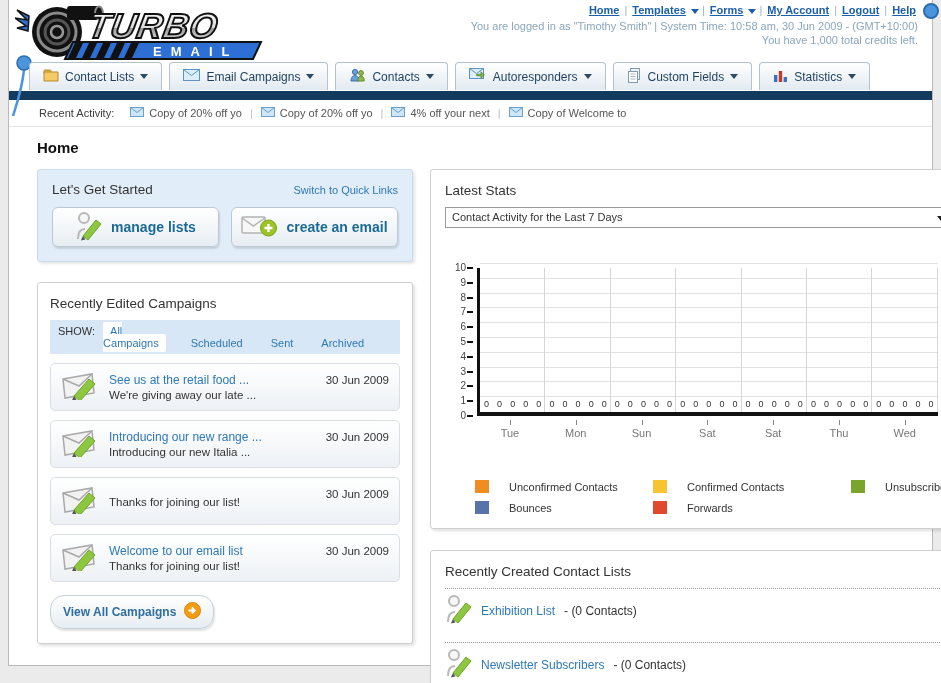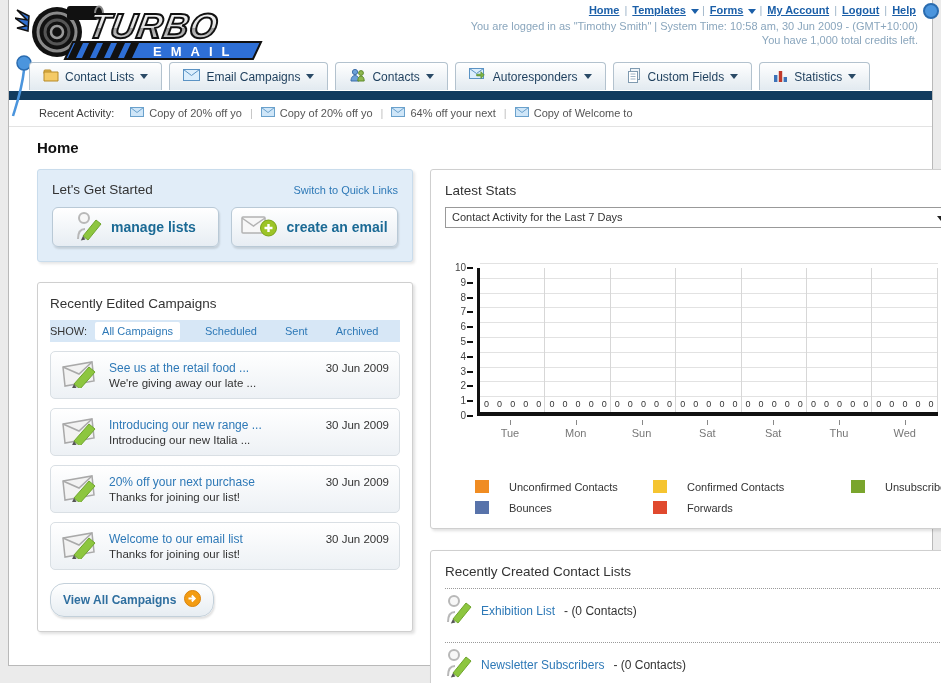--- a/index.html
+++ b/index.html
@@ -52,21 +52,21 @@
   .gs-head { display:flex; justify-content:space-between; align-items:baseline; }
   .panel-title { font-size:13.5px; color:#333; }
   .switch-link { font-size:11px; color:#2e79b7; text-decoration:none; cursor:pointer; }
   .gs-buttons { display:flex; gap:12px; margin-top:10px; }
   .gs-btn { flex:1; display:flex; align-items:center; justify-content:center; gap:9px; height:40px;
         background:linear-gradient(#ffffff,#e7edf3); border:1px solid #b9c9d6; border-radius:6px;
         box-shadow:1px 2px 2px rgba(0,0,0,.12); font-size:14px; font-weight:bold; color:#1b6a95; cursor:pointer;}
 
   .campaigns-panel { margin-top:20px; background:#fff; border:1px solid #cfcfcf;
         box-shadow:2px 2px 3px rgba(0,0,0,.12); padding:13px 12px 14px; }
-  .filter-bar { display:flex; align-items:flex-start; background:#d7e7f6; margin-top:9px; padding:5px 0; font-size:11px; }
+  .filter-bar { display:flex; align-items:flex-start; background:#d7e7f6; margin-top:9px; padding:5px 8px; font-size:11px; }
   .show-label { color:#333; margin-right:8px; }
   .filter-link { color:#2e79b7; margin-right:14px; cursor:pointer; padding:3px 7px; border-radius:2px; }
   .filter-link.active { background:#fff; margin-right:18px; }
   .campaign-item { display:flex; align-items:center; margin-top:9px; padding:6px 10px; min-height:46px;
         border:1px solid #d9dfe4; border-radius:5px; background:linear-gradient(#ffffff,#edf1f5); }
   .ci-icon { flex:none; margin-right:10px; }
   .ci-text { flex:1; }
   .ci-title { font-size:12px; color:#2e79b7; cursor:pointer; }
   .ci-sub { font-size:11.5px; color:#333; margin-top:2px; }
   .ci-date { font-size:11.5px; color:#333; align-self:flex-start; margin-top:4px; }
@@ -219,21 +219,21 @@
           <span><svg width="14" height="10" viewBox="0 0 14 10">
               <rect x="0.5" y="0.5" width="13" height="9" fill="#cfe6f8" stroke="#6aa1cc"></rect>
               <path d="M0.5 0.5 L7 5.5 L13.5 0.5" fill="none" stroke="#6aa1cc"></path>
             </svg></span>
           <span>Copy of 20% off yo</span>
         </span><span class="ra-sep">|</span><span class="ra-item">
           <span><svg width="14" height="10" viewBox="0 0 14 10">
               <rect x="0.5" y="0.5" width="13" height="9" fill="#cfe6f8" stroke="#6aa1cc"></rect>
               <path d="M0.5 0.5 L7 5.5 L13.5 0.5" fill="none" stroke="#6aa1cc"></path>
             </svg></span>
-          <span>64% off your next</span>
+          <span>4% off your next</span>
         </span><span class="ra-sep">|</span><span class="ra-item">
           <span><svg width="14" height="10" viewBox="0 0 14 10">
               <rect x="0.5" y="0.5" width="13" height="9" fill="#cfe6f8" stroke="#6aa1cc"></rect>
               <path d="M0.5 0.5 L7 5.5 L13.5 0.5" fill="none" stroke="#6aa1cc"></path>
             </svg></span>
           <span>Copy of Welcome to</span>
         </span></span>
   </div>
 
   <main>
@@ -302,21 +302,20 @@
                 <span class="ci-date">30 Jun 2009</span>
               </div>
               <div class="campaign-item">
                 <span class="ci-icon"><svg width="38" height="30" viewBox="0 0 38 30">
                     <path d="M2 9 L31 4 L33 23 L4 28 Z" fill="#f2f2f2" stroke="#a9a9a9" stroke-width="1.5"></path>
                     <path d="M2 9 L18 16 L31 4" fill="none" stroke="#a9a9a9" stroke-width="1.5"></path>
                     <path d="M13 26 L28 9 L34 14 L19 31 Z" fill="#8dc63f" stroke="#6fa52c"></path>
                     <path d="M13 26 l-2.4 5 5-1.3 z" fill="#555"></path>
                   </svg></span>
                 <span class="ci-text">
-                  <div class="ci-title">20% off your next purchase</div>
                   <div class="ci-sub">Thanks for joining our list!</div>
                 </span>
                 <span class="ci-date">30 Jun 2009</span>
               </div>
               <div class="campaign-item">
                 <span class="ci-icon"><svg width="38" height="30" viewBox="0 0 38 30">
                     <path d="M2 9 L31 4 L33 23 L4 28 Z" fill="#f2f2f2" stroke="#a9a9a9" stroke-width="1.5"></path>
                     <path d="M2 9 L18 16 L31 4" fill="none" stroke="#a9a9a9" stroke-width="1.5"></path>
                     <path d="M13 26 L28 9 L34 14 L19 31 Z" fill="#8dc63f" stroke="#6fa52c"></path>
                     <path d="M13 26 l-2.4 5 5-1.3 z" fill="#555"></path>

